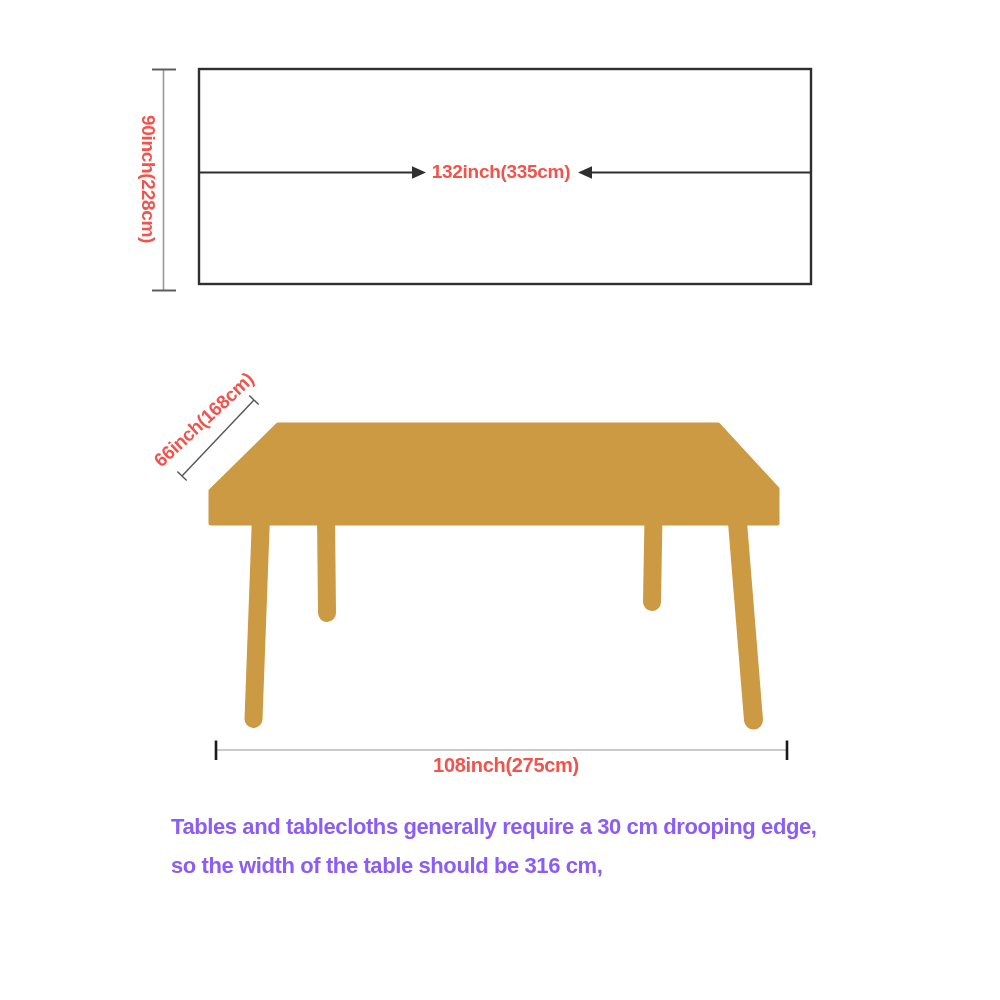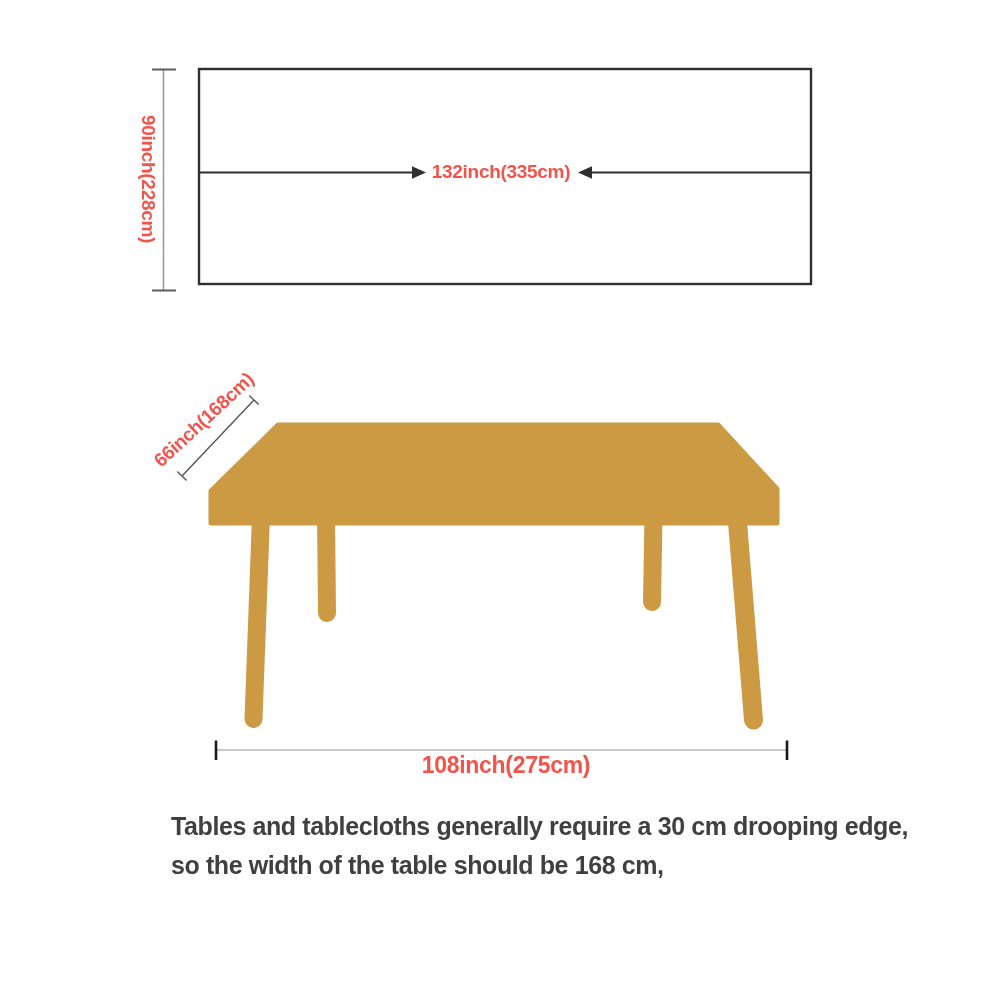--- a/index.html
+++ b/index.html
@@ -14,27 +14,27 @@
   .dim-label{
     position:absolute;
     color:#f2534b;
     font-weight:bold;
     white-space:nowrap;
     letter-spacing:-0.3px;
   }
   .label-132{left:501px;top:172px;transform:translate(-50%,-50%);font-size:19px;}
   .label-90{left:148px;top:179px;transform:translate(-50%,-50%) rotate(90deg);font-size:19px;}
   .label-66{left:204px;top:420px;transform:translate(-50%,-50%) rotate(-43deg);font-size:19px;}
-  .label-108{left:506px;top:765px;transform:translate(-50%,-50%);font-size:23px;}
+  .label-108{left:506px;top:765px;transform:translate(-50%,-50%);font-size:20px;}
   .note{
     position:absolute;
     left:171px;top:807px;width:740px;
-    color:#404040;
+    color:#8b5cf6;
     font-weight:bold;
-    font-size:25px;
+    font-size:22px;
     line-height:39px;
     letter-spacing:-0.4px;
   }
   .note .line{white-space:nowrap;}
 </style>
 </head>
 <body>
 
 <div class="canvas">
 
@@ -79,16 +79,16 @@
   <div class="dim-label label-132">132inch(335cm)</div>
 
   <div class="dim-label label-90">90inch(228cm)</div>
 
   <div class="dim-label label-66">66inch(168cm)</div>
 
   <div class="dim-label label-108">108inch(275cm)</div>
 
   <div class="note">
     <div class="line">Tables and tablecloths generally require a 30 cm drooping edge,</div>
-    <div class="line">so the width of the table should be 168 cm,</div>
+    <div class="line">so the width of the table should be 316 cm,</div>
   </div>
 
 </div>
 
 </body></html>

